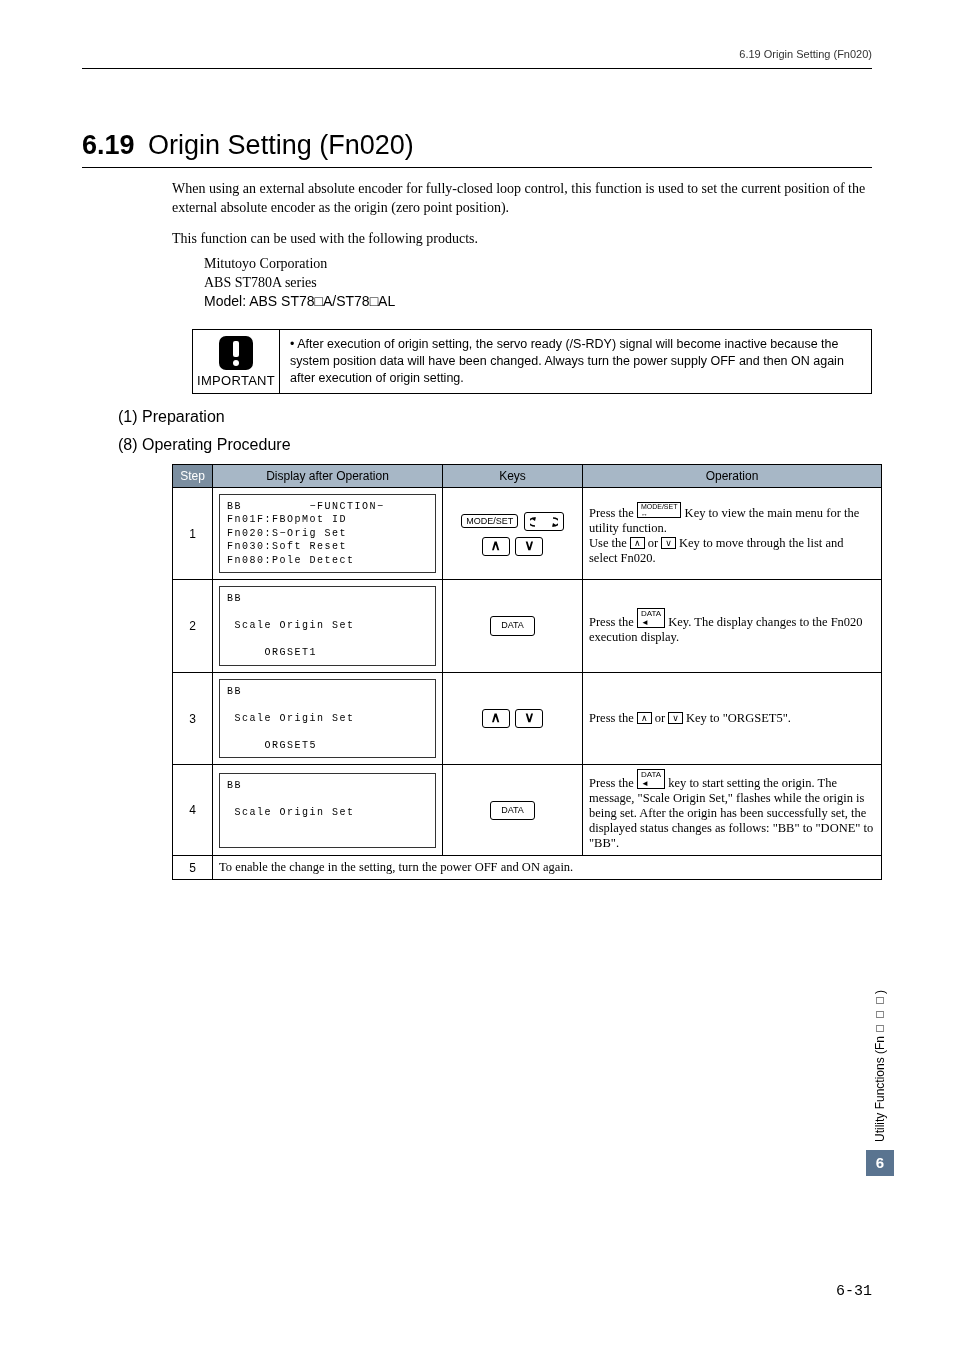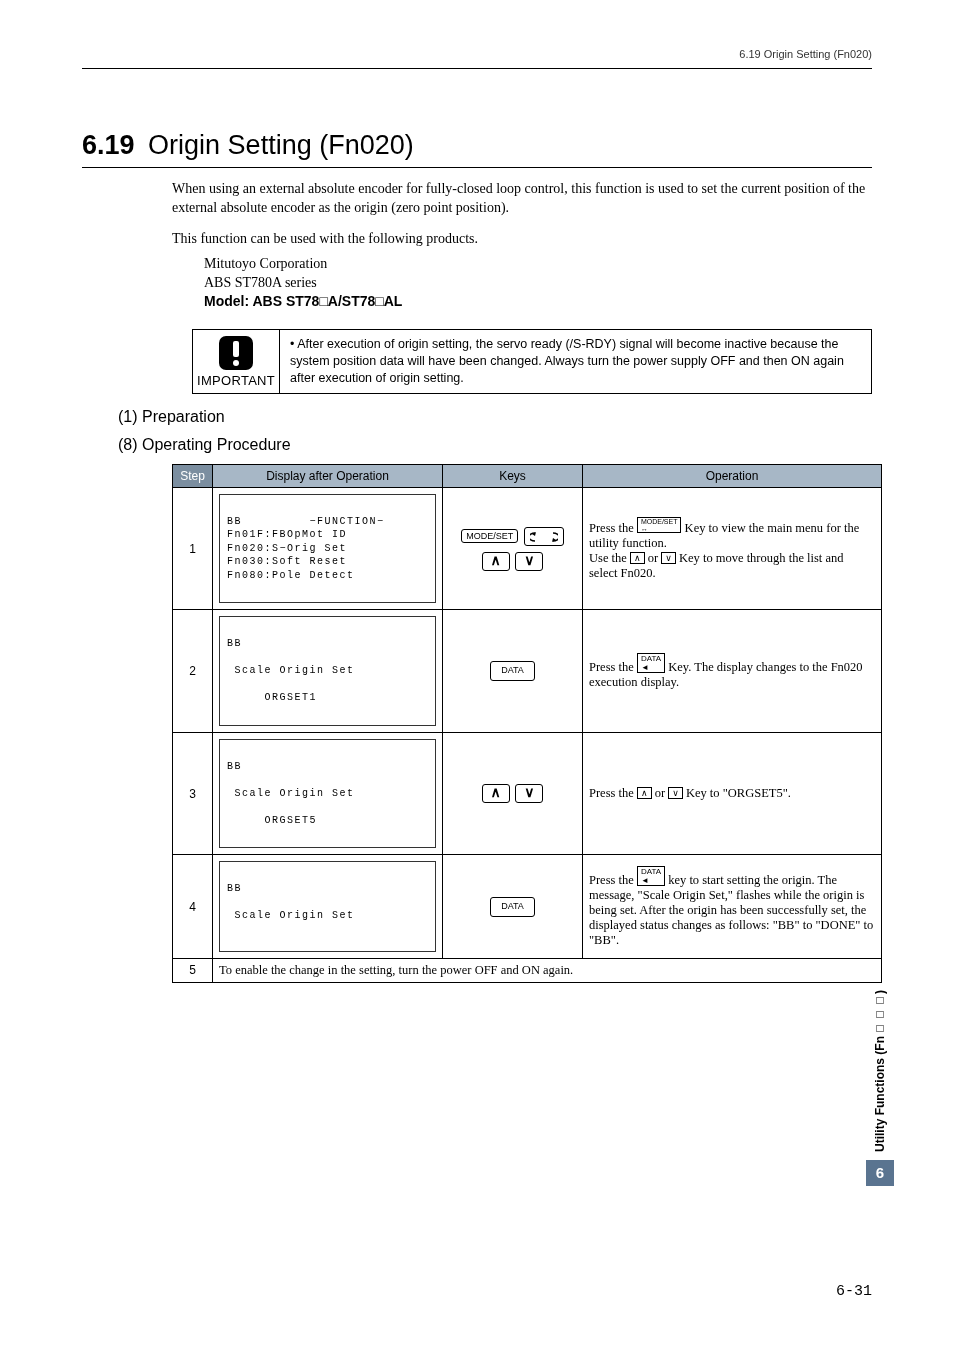--- a/index.html
+++ b/index.html
@@ -115,21 +115,21 @@
   table.proc th.step-h { color: #fff; background: #7b8ea0; width: 40px; }
   table.proc td.step { text-align: center; width: 40px; }
   table.proc td.disp { width: 230px; }
   table.proc td.keys { width: 140px; text-align: center; }
   table.proc td.op { font-family: "Times New Roman", serif; font-size: 12.5px; }
   .lcd {
     border: 1px solid #333;
     font-family: "Courier New", monospace;
     font-size: 10px;
     line-height: 1.35;
-    padding: 20px 7px;
+    padding: 5px 7px;
     letter-spacing: 1.5px;
     white-space: pre;
     margin: 2px 0;
   }
   .lcd .ul { }
   .key-btn {
     display: inline-block;
     border: 1px solid #000;
     border-radius: 3px;
     font-size: 9px;
@@ -177,21 +177,21 @@
     font-size: 15px;
   }
   .page-num {
     position: absolute;
     bottom: 50px;
     right: 82px;
     font-family: Liberation Mono, monospace;
     font-size: 15px;
     text-align: right;
   }
-  .sq { font-family: Arial, sans-serif; font-weight: bold; }
+  .sq { font-family: Arial, sans-serif; }
 </style>
 </head>
 <body>
 
 <div class="page-header">6.19  Origin Setting (Fn020)</div>
 <div class="header-rule"></div>
 
 <div class="content">
 
   <div class="sec-title">

